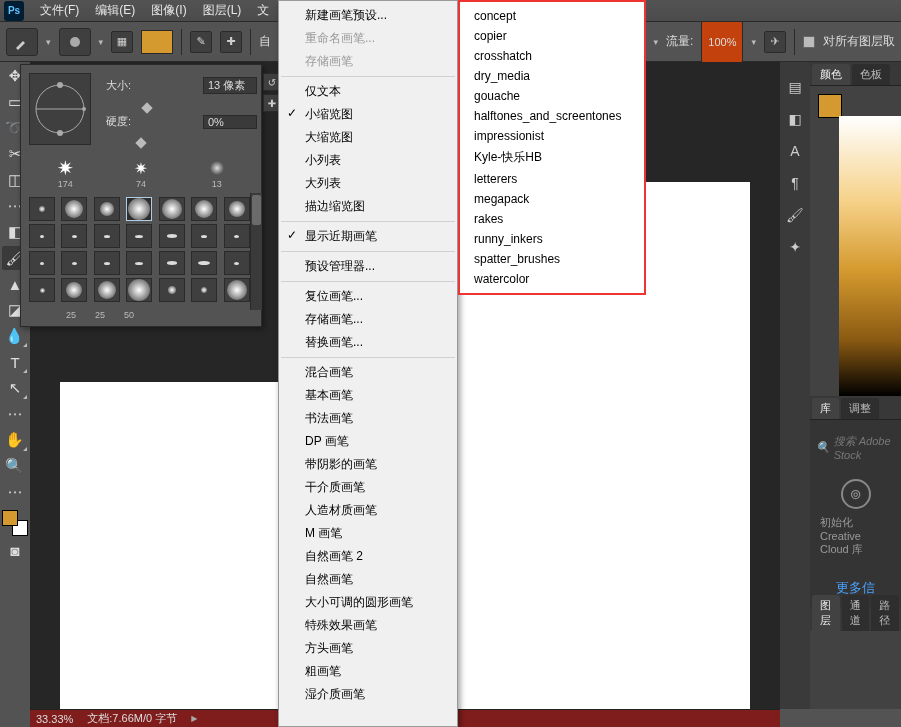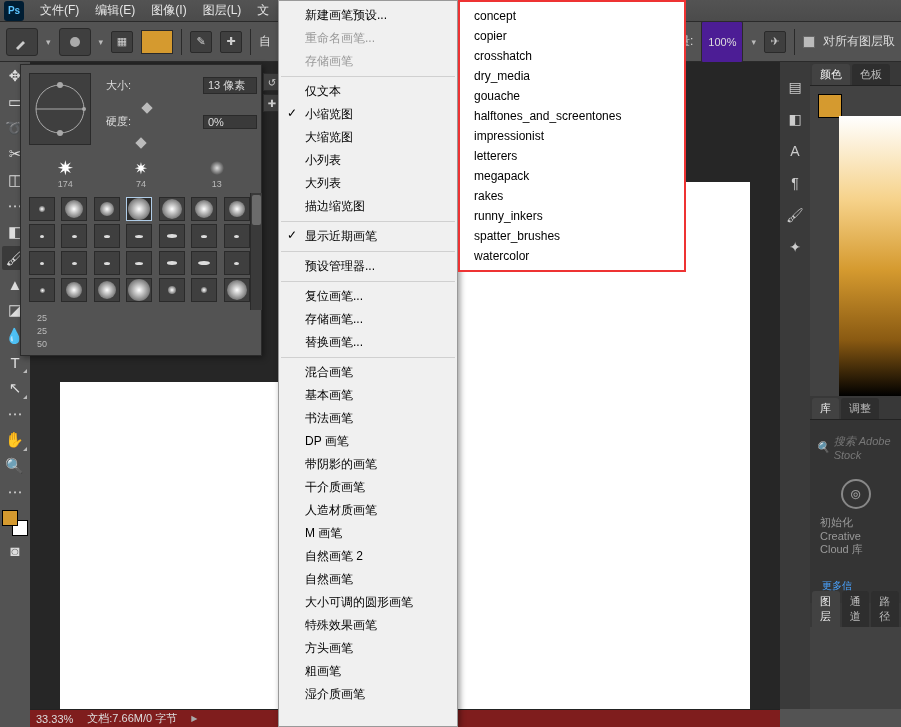--- a/index.html
+++ b/index.html
@@ -12,21 +12,21 @@
   .menubar .mitem { padding:0 8px; font-size:12px; color:#e6e6e6; cursor:default; }
 
   
   .optbar { height:40px; background:#535353; border-bottom:1px solid #2a2a2a; display:flex; align-items:center; padding:0 6px; gap:8px; }
   .brush-preview { width:32px; height:28px; background:#3f3f3f; border:1px solid #2a2a2a; border-radius:3px; display:flex; align-items:center; justify-content:center; }
   .brush-dot { width:10px; height:10px; background:#aaa; border-radius:50%; }
   .optbar .swatch { width:32px; height:24px; background:#d59a2f; border:1px solid #2a2a2a; }
   .optbar .icon { width:22px; height:22px; background:#3f3f3f; border:1px solid #2a2a2a; border-radius:2px; display:flex; align-items:center; justify-content:center; color:#ccc; font-size:11px; }
   .optbar .sep { width:1px; height:26px; background:#2a2a2a; }
   .opt-label { color:#ddd; font-size:12px; }
-  .opt-val { background:#4c1d95; border:1px solid #2a2a2a; padding:14px 6px; border-radius:2px; font-size:11px; }
+  .opt-val { background:#c2410c; border:1px solid #2a2a2a; padding:14px 6px; border-radius:2px; font-size:11px; }
   .chev { color:#bbb; font-size:9px; }
   .cb { width:12px; height:12px; background:#bbb; border:1px solid #666; }
 
   
   .toolbar { position:absolute; left:0; top:62px; width:30px; background:#535353; display:flex; flex-direction:column; align-items:center; padding-top:2px; gap:2px; }
   .tool { width:26px; height:24px; display:flex; align-items:center; justify-content:center; color:#ddd; font-size:15px; border-radius:2px; position:relative; }
   .tool.dark { background:#3a3a3a; }
   .tool .corner { position:absolute; right:1px; bottom:1px; width:0; height:0; border-left:4px solid transparent; border-bottom:4px solid #bbb; }
   .fg-bg { width:26px; height:26px; position:relative; margin-top:4px; }
   .fg { position:absolute; width:16px; height:16px; background:#d59a2f; border:1px solid #000; left:0; top:0; }
@@ -57,51 +57,51 @@
   .star8 { color:#fff; font-size:20px; }
   .softdot { width:14px; height:14px; background:radial-gradient(#ddd,#555 70%); border-radius:50%; }
 
   .bp-grid { padding:4px 8px 8px; display:grid; grid-template-columns:repeat(7,1fr); gap:3px; position:relative; }
   .bp-grid .tile { width:26px; height:24px; background:#3f3f3f; border:1px solid #2a2a2a; display:flex; align-items:center; justify-content:center; }
   .bp-grid .tile .d { background:radial-gradient(#fff,#666 80%); border-radius:50%; }
   .bp-grid .tile.sel { border:1px solid #b0cde8; background:#2e2e2e; }
   .bp-grid .scroll { position:absolute; right:-1px; top:0; bottom:0; width:12px; background:#3a3a3a; border-left:1px solid #2a2a2a; }
   .bp-grid .scroll .thumb { position:absolute; left:1px; right:1px; top:2px; height:30px; background:#6b6b6b; border-radius:2px; }
 
-  .bp-labels { display:flex; gap:3px; padding:0 8px 6px; font-size:9px; color:#bbb;flex-direction:column; }
+  .bp-labels { display:flex; gap:3px; padding:0 8px 6px; font-size:9px; color:#bbb; }
   .bp-labels span { width:26px; text-align:center; }
 
   
   .menu1 { position:absolute; left:278px; top:0; width:180px; background:#f0f0f0; color:#000; border:1px solid #999; box-shadow:2px 2px 6px rgba(0,0,0,.4); font-size:12px; padding:3px 0; z-index:20; height:727px; overflow:hidden; }
   .menu1 .mi { padding:3px 20px 3px 26px; position:relative; cursor:default; white-space:nowrap; }
   .menu1 .mi.disabled { color:#999; }
   .menu1 .mi .chk { position:absolute; left:8px; }
   .menu1 hr { border:none; border-top:1px solid #d0d0d0; margin:3px 2px; }
 
   
-  .menu2 { position:absolute; left:458px; top:0; width:228px; background:#fff; color:#000; border:2px solid #e33; font-size:12px; padding:4px 0; z-index:21; }
+  .menu2 { position:absolute; left:458px; top:0; width:188px; background:#fff; color:#000; border:2px solid #e33; font-size:12px; padding:4px 0; z-index:21; }
   .menu2 .mi { padding:3px 14px; cursor:default; }
 
   
   .rdock { position:absolute; right:0; top:62px; width:121px; bottom:18px; background:#424242; display:flex; }
   .rstrip { width:30px; background:#3a3a3a; display:flex; flex-direction:column; align-items:center; gap:10px; padding-top:14px; }
   .rstrip .ic { width:22px; height:22px; display:flex; align-items:center; justify-content:center; color:#ccc; font-size:14px; }
   .rpanels { flex:1; display:flex; flex-direction:column; }
   .rtabrow { height:24px; background:#383838; display:flex; align-items:flex-end; padding-left:2px; border-bottom:1px solid #222; }
   .rtab { padding:3px 8px; font-size:11px; color:#bbb; background:#2e2e2e; border-radius:3px 3px 0 0; margin-right:2px; }
   .rtab.act { background:#424242; color:#eee; }
   .color-panel { height:310px; background:#424242; position:relative; padding:8px; }
   .fg-sw { width:24px; height:24px; background:#d59a2f; border:1px solid #000; }
   .hue-strip { position:absolute; right:0; top:30px; width:62px; height:280px; background:linear-gradient(#fff,#f6d28a 30%,#d59a2f 55%,#8a5a12 80%,#000); }
 
   .lib-panel { background:#343434; padding:6px; font-size:11px; color:#aaa; }
   .lib-search { display:flex; align-items:center; gap:4px; margin-top:8px; font-size:11px; color:#777; font-style:italic; }
   .lib-cc { padding:18px 4px; color:#999; font-size:11px; display:flex; flex-direction:column; align-items:center; gap:6px; }
   .lib-cc .ccicon { width:30px; height:30px; border:2px solid #888; border-radius:50%; display:flex; align-items:center; justify-content:center; font-size:14px; }
-  .lib-link { color:#4aa3ff; text-align:left; padding:4px 6px; font-size:10px; }
+  .lib-link { color:#4aa3ff; text-align:center; padding:4px 6px; font-size:13px; }
 
   .layer-tabs { height:24px; background:#383838; display:flex; align-items:flex-end; padding-left:2px; }
   .layer-tabs .rtab { font-size:11px; }
 
   
   .status { position:absolute; left:30px; right:121px; bottom:0; height:18px; background:#7f1d1d; display:flex; align-items:center; font-size:11px; color:#ddd; padding:0 6px; gap:14px; border-top:1px solid #222; }
   .status .arr { font-size:8px; color:#aaa; }
 </style>
 </head>
 <body>
@@ -368,20 +368,21 @@
     </div>
 
   <div class="menu2" id="menu2">
       <div class="mi">concept</div>
       <div class="mi">copier</div>
       <div class="mi">crosshatch</div>
       <div class="mi">dry_media</div>
       <div class="mi">gouache</div>
       <div class="mi">halftones_and_screentones</div>
       <div class="mi">impressionist</div>
+      <div class="mi">Kyle-快乐HB</div>
       <div class="mi">letterers</div>
       <div class="mi">megapack</div>
       <div class="mi">rakes</div>
       <div class="mi">runny_inkers</div>
       <div class="mi">spatter_brushes</div>
       <div class="mi">watercolor</div>
     </div>
 
   <div class="rdock">
     <div class="rstrip">

